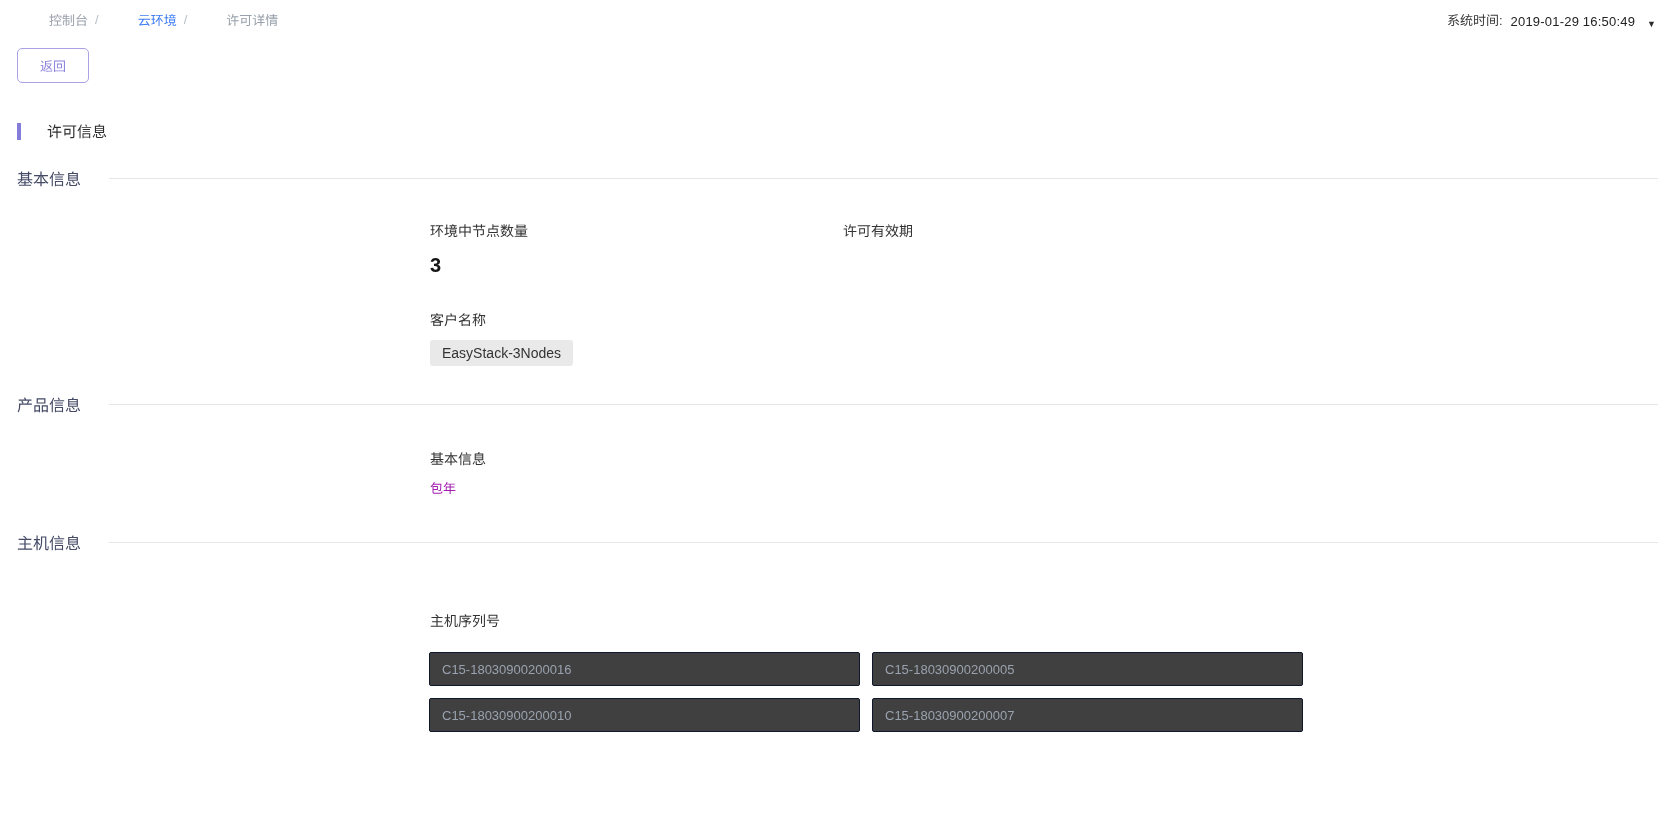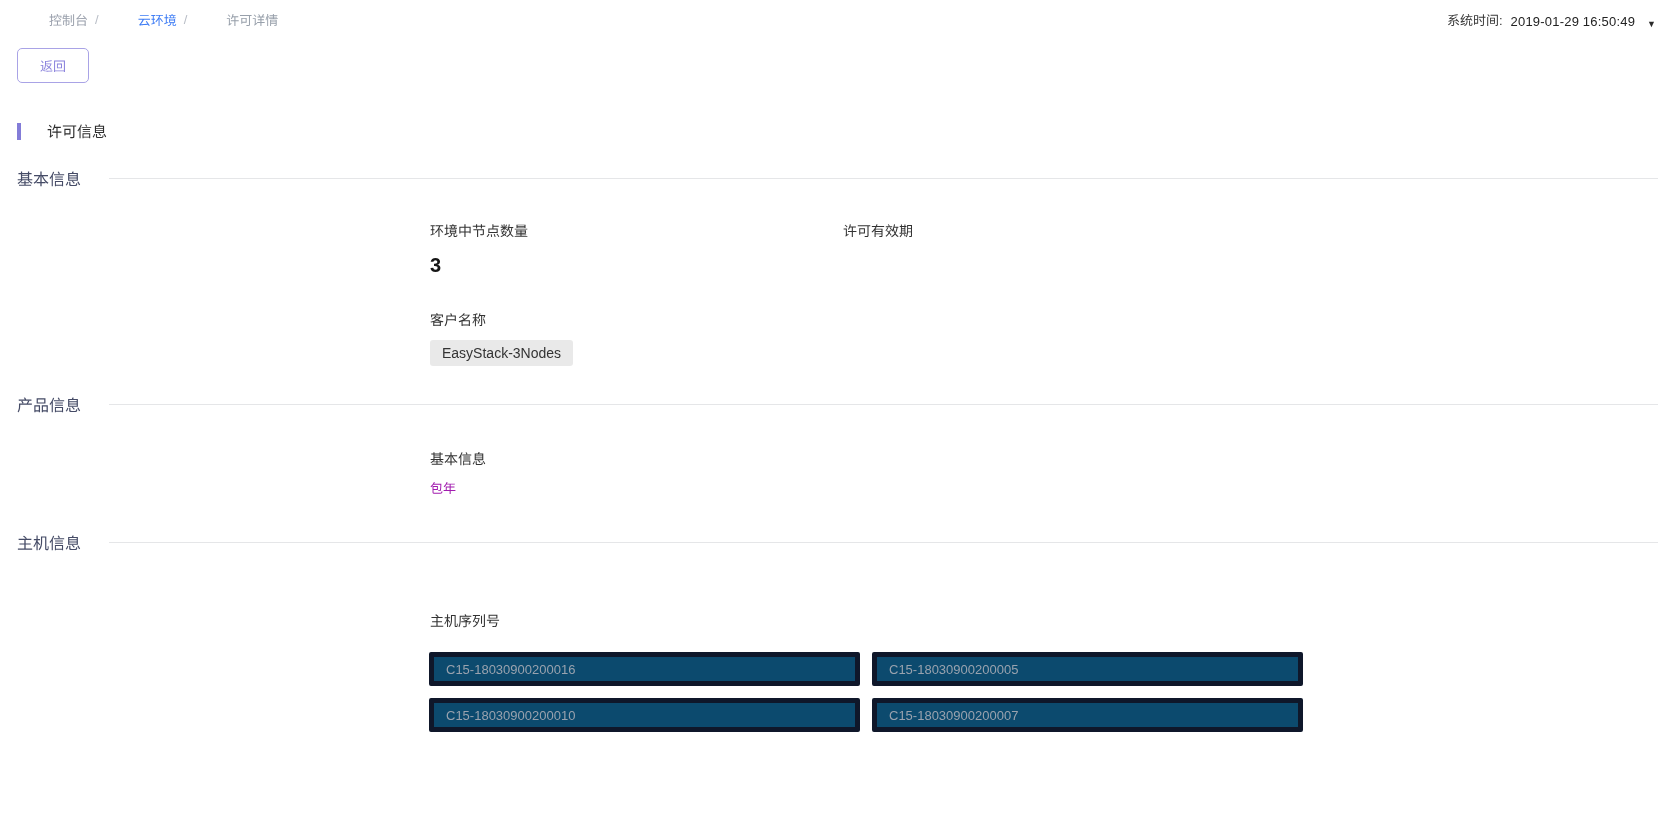--- a/index.html
+++ b/index.html
@@ -112,23 +112,23 @@
   }
   .serial-grid {
     display: grid;
     grid-template-columns: 431px 431px;
     gap: 12px 12px;
     margin-left: 429px;
     margin-top: 22px;
   }
   .serial-input {
     width: 100%; height: 34px;
-    border: 5px solid #0f172a;
+    border: 1px solid #0f172a;
     border-radius: 2px;
-    background: #0c4a6e;
+    background: #404040;
     padding: 0 12px;
     font-size: 13px;
     color: #99a2ae;
     font-family: inherit;
     outline: none;
   }
 </style>
 </head>
 <body>
 

